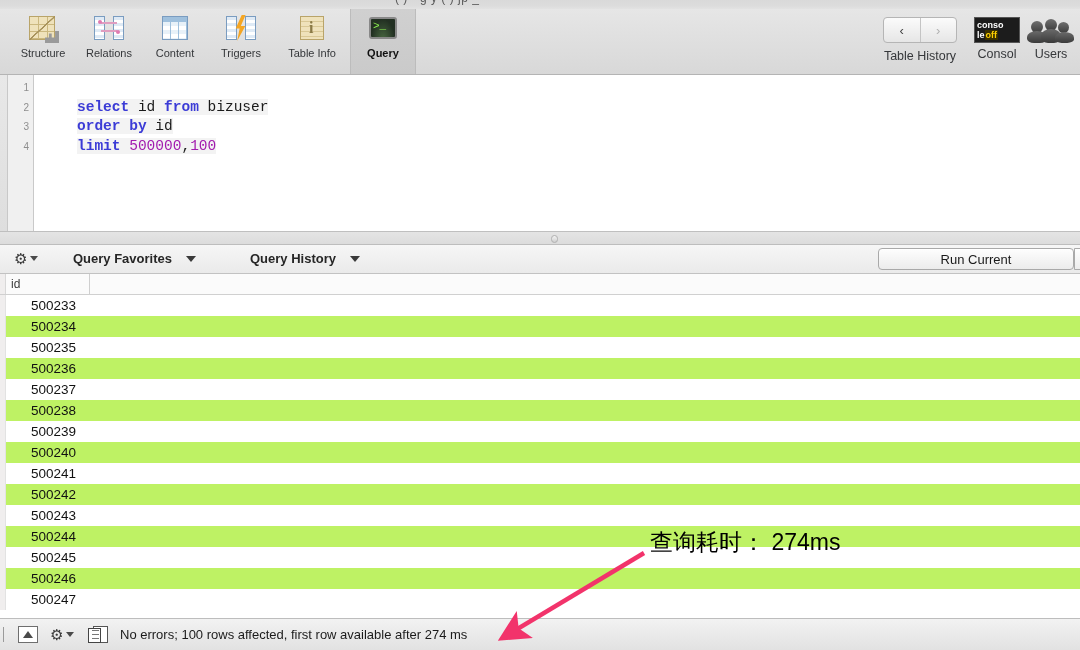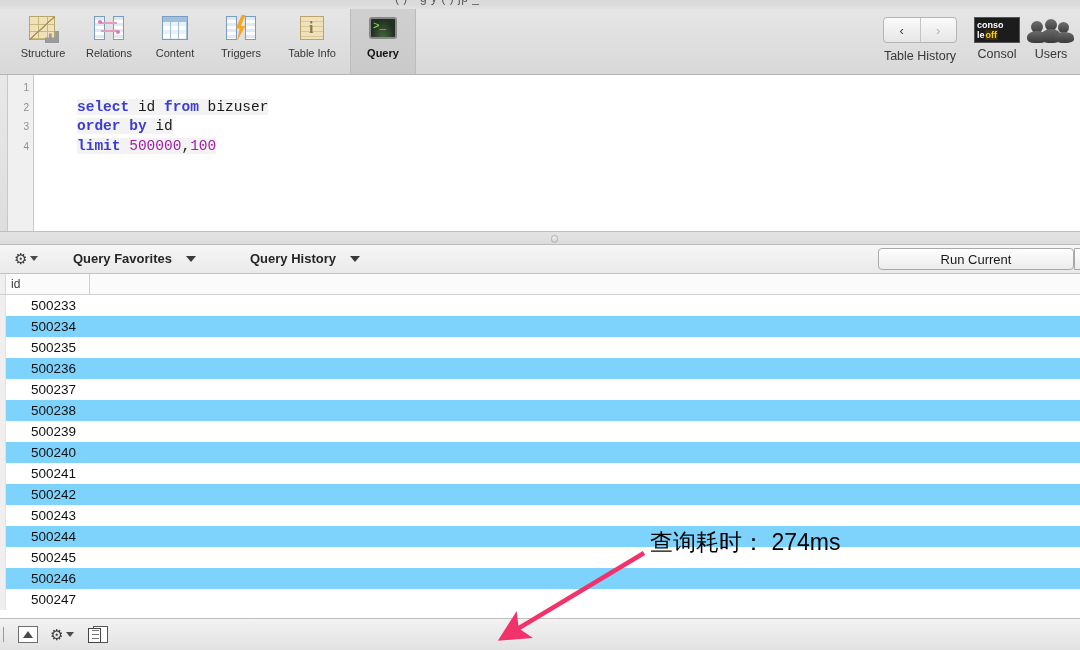--- a/index.html
+++ b/index.html
@@ -311,21 +311,21 @@
   .results {
     position:absolute; left:0; top:295px; width:1080px; height:323px;
     background:#ffffff; overflow:hidden;
   }
   .rowline {
     position:relative;
     height:21px; line-height:21px;
     box-sizing:border-box;
   }
   .rowline.odd { background:#ffffff; }
-  .rowline.even { background:#7dd3fc; }
+  .rowline.even { background:#bef264; }
   .rowline .gut {
     position:absolute; left:0; top:0; width:6px; height:21px;
     background:#f0eeee; border-right:1px solid #e2e2e2; box-sizing:border-box;
   }
   .rowline .val {
     position:absolute; left:7px; top:0; width:83px; height:21px;
     text-align:right; padding-right:14px; box-sizing:border-box;
     font-family:"Liberation Sans", sans-serif;
     font-size:13.5px; color:#111;
   }
@@ -589,20 +589,21 @@
         <span class="tri"></span>
       </div>
     <div class="sb-ic sb-ic2">
       <span class="gear-glyph">⚙</span>
         <span class="caret-dn"></span>
     </div>
     <div class="sb-ic sb-ic3">
       <span class="back"></span>
         <span class="front"></span>
     </div>
+    <div class="sb-text">No errors; 100 rows affected, first row available after 274 ms</div>
   </div>
 
   <svg class="anno-arrow" viewBox="0 0 1080 650">
     <defs>
       <marker id="ah" markerWidth="7" markerHeight="7" refX="5.4" refY="3.5" orient="auto">
         <path d="M0,0 L7,3.5 L0,7 L1.6,3.5 z" fill="#f2336b"></path>
       </marker>
     </defs>
     <line id="anno-line" x1="644" y1="553" x2="504" y2="637" stroke="#f2336b" stroke-width="4.5" marker-end="url(#ah)"></line>
   </svg>

